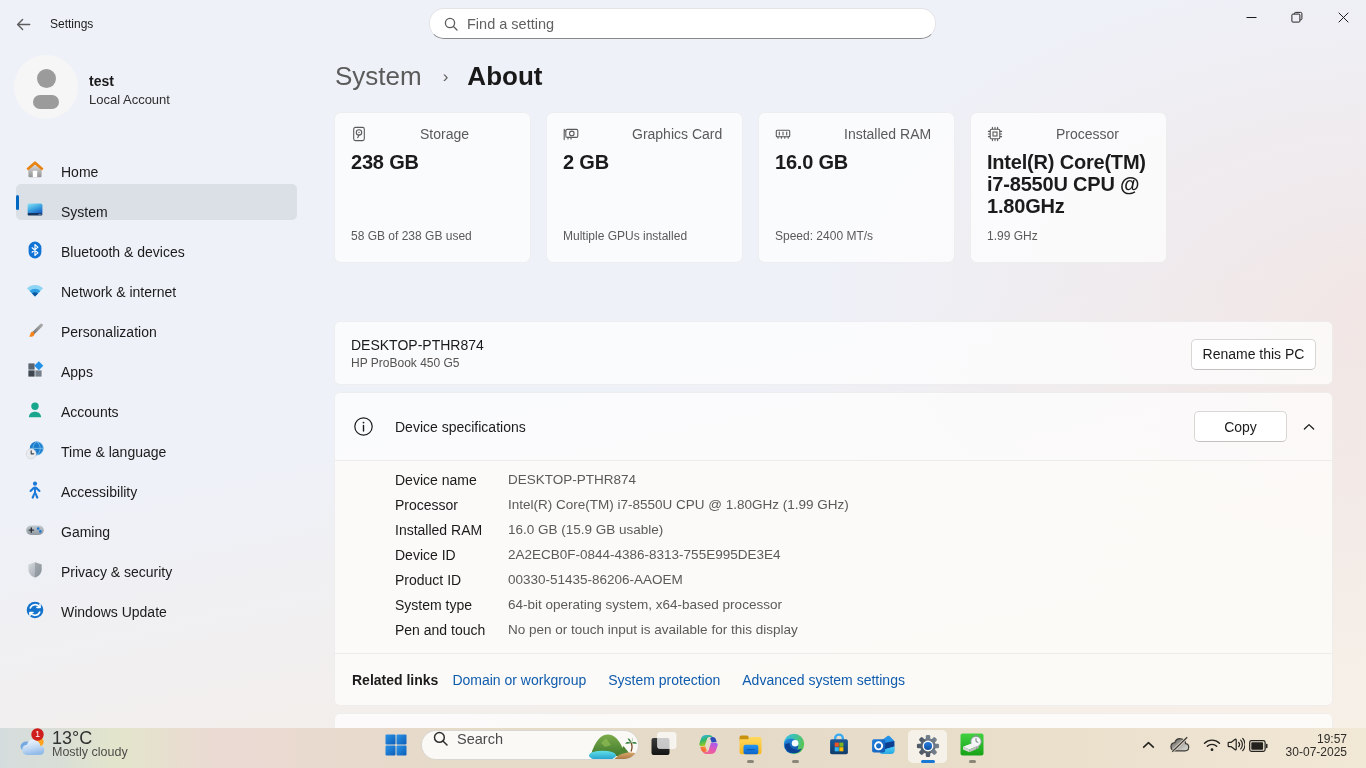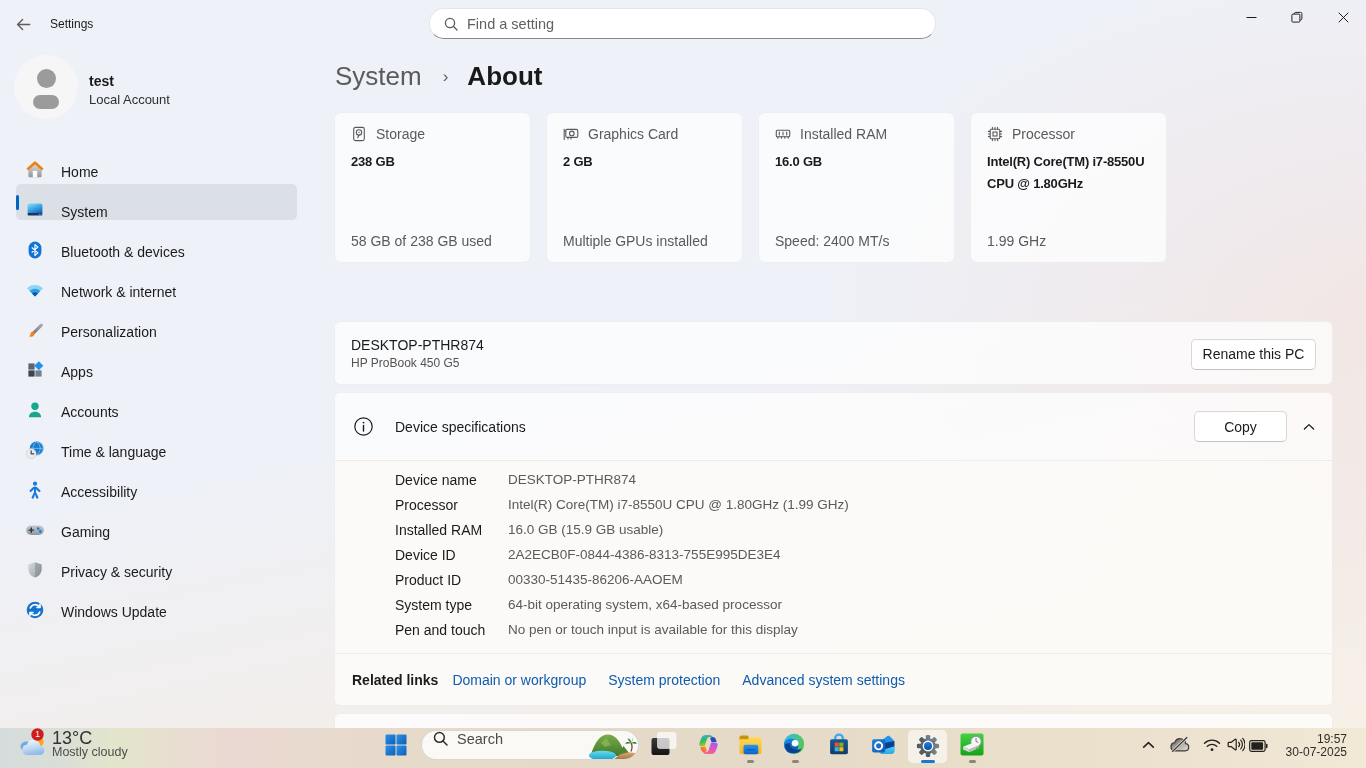--- a/index.html
+++ b/index.html
@@ -47,23 +47,23 @@
   .breadcrumb { position:absolute; left:335px; top:59px; height:34px; display:flex; align-items:center; }
   .bc-parent { font-size:26px; color:#5b5b5b; }
   .bc-sep { font-size:17px; color:#5f5f5f; margin:0 19px 0 21px; padding-top:2px; }
   .bc-current { font-size:26px; font-weight:bold; color:#191919; }
 
   .cards { position:absolute; left:334px; top:112px; display:flex; gap:15px; }
   .card { width:197px; height:151px; background:rgba(255,255,255,0.72); border:1px solid rgba(0,0,0,0.05);
     border-radius:7px; position:relative; padding:13px 16px; }
   .card-head { display:flex; align-items:center; gap:9px; }
   .card-head svg { flex:none; }
-  .card-title { font-size:14px; color:#5a5a5a; }
-  .card-value { margin-top:9px; font-size:13px; line-height:22px; font-weight:bold; color:#1b1b1b; letter-spacing:-0.2px; }
-  .card-caption { position:absolute; left:16px; bottom:13px; font-size:14px; color:#5a5a5a; white-space:nowrap; }
+  .card-title { font-size:14px; color:#5a5a5a;margin-left:44px; }
+  .card-value { margin-top:9px; font-size:20px; line-height:22px; font-weight:bold; color:#1b1b1b; letter-spacing:-0.2px; }
+  .card-caption { position:absolute; left:16px; bottom:19px; font-size:12px; color:#5a5a5a; white-space:nowrap; }
 
   .panel { position:absolute; left:334px; width:999px; background:rgba(255,255,255,0.72);
     border:1px solid rgba(0,0,0,0.05); border-radius:6px; }
   .device-panel { top:321px; height:64px; display:flex; align-items:center; padding-left:16px; }
   .device-name { font-size:14px; color:#1b1b1b; }
   .device-model { font-size:12px; color:#555250; margin-top:3px; }
   .rename-btn { position:absolute; right:16px; top:16.5px; width:125px; height:31px; background:rgba(255,255,255,0.9);
     border:1px solid #d9d6d3; border-bottom-color:#c4c1be; border-radius:5px; font-family:"Liberation Sans",sans-serif;
     font-size:14px; color:#1b1b1b; }
 

